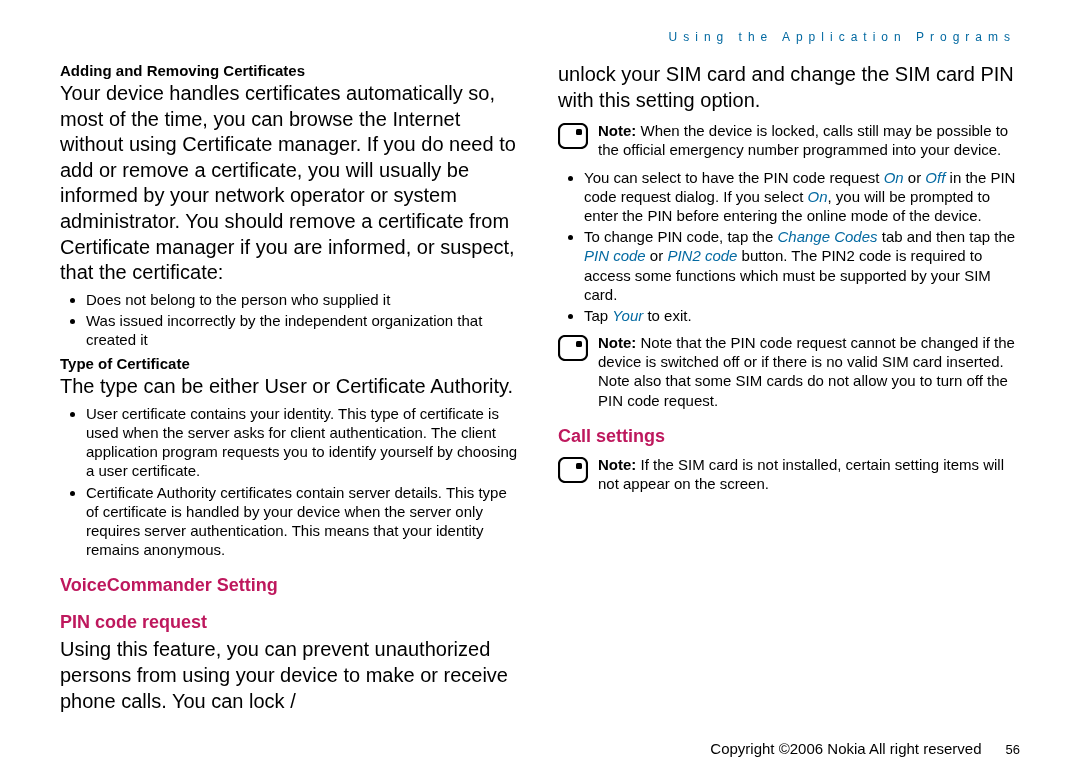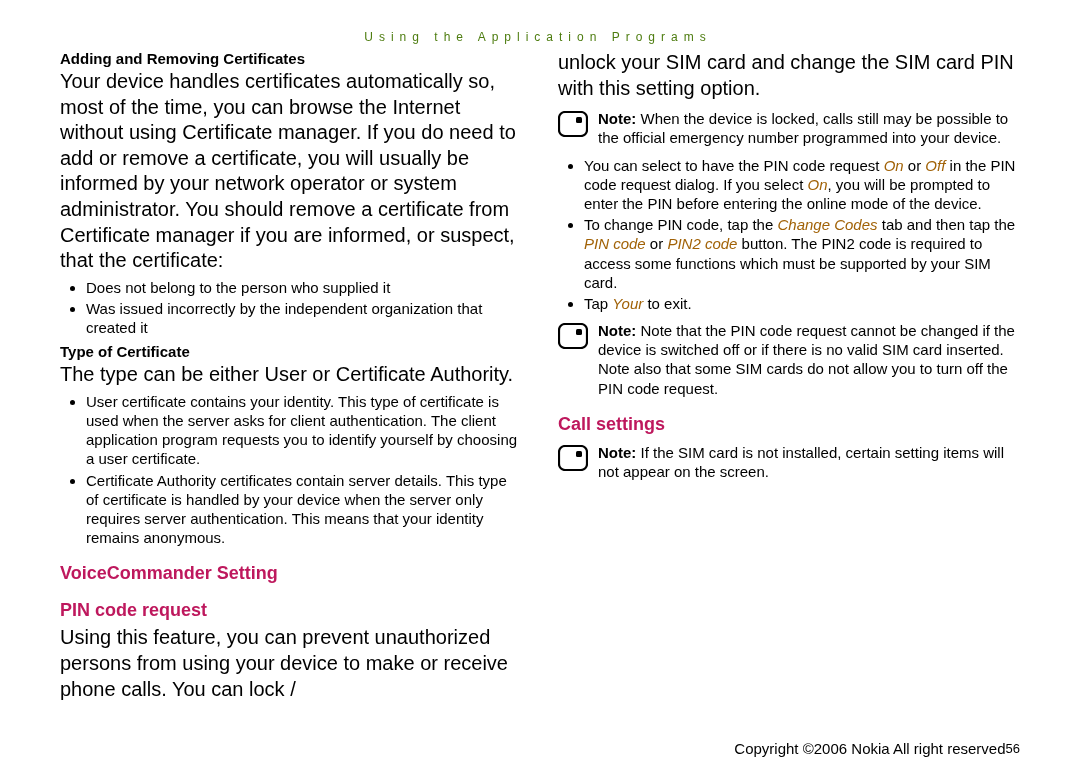--- a/index.html
+++ b/index.html
@@ -10,25 +10,25 @@
     font-family: Arial, Helvetica, sans-serif;
     color: #000;
     position: relative;
   }
   .page {
     padding: 30px 60px 20px 60px;
     height: 100%;
     position: relative;
   }
   .running-header {
-    text-align: center;
+    text-align: right;
     font-size: 12px;
     letter-spacing: 6px;
-    color: #4d7c0f;
-    margin-bottom: 6px;
+    color: #0369a1;
+    margin-bottom: 18px;
     padding-right: 4px;
   }
   .columns {
     display: flex;
     gap: 36px;
   }
   .col {
     flex: 1;
     min-width: 0;
   }
@@ -53,21 +53,21 @@
     line-height: 1.28;
     margin-bottom: 2px;
   }
   .section-head {
     color: #be185d;
     font-weight: bold;
     font-size: 18px;
     margin-top: 16px;
     margin-bottom: 4px;
   }
-  .green { color: #a16207; }
+  .green { color: #0369a1; }
   .italic { font-style: italic; }
   .note-block {
     display: flex;
     align-items: flex-start;
     gap: 10px;
     margin: 8px 0 8px 0;
   }
   .note-icon {
     flex: 0 0 auto;
     margin-top: 2px;
@@ -75,21 +75,22 @@
   .note-text {
     font-size: 15px;
     line-height: 1.28;
   }
   .footer {
     position: absolute;
     bottom: 22px;
     right: 60px;
     font-size: 15px;
     display: flex;
-    align-items: center;
+    align-items: flex-end;
+    gap: 24px;
   }
   .page-num {
     font-weight: normal;
     font-size: 13px;
   }
 </style>
 </head>
 <body>
 
 <div class="page">

